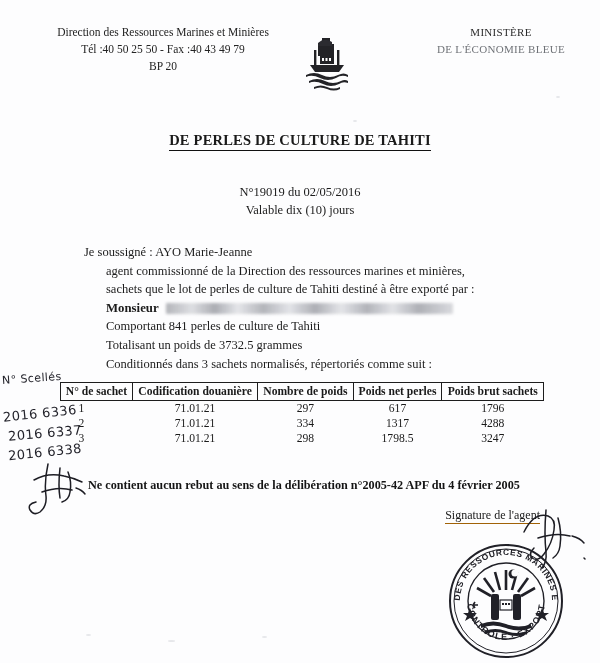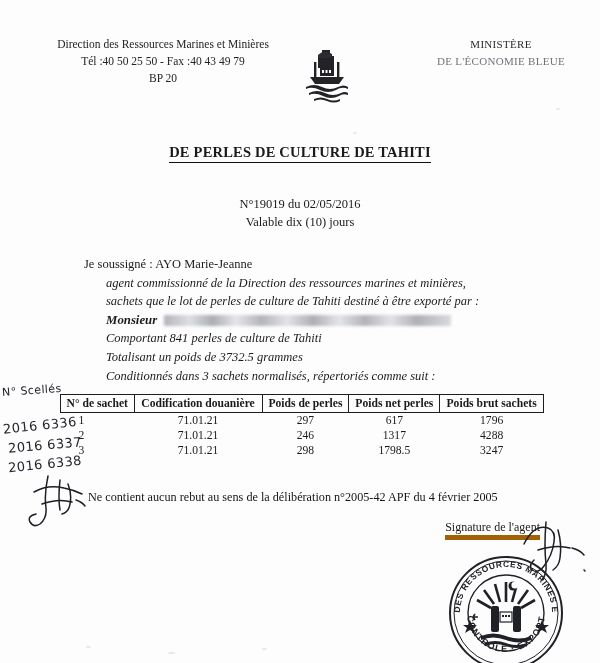--- a/index.html
+++ b/index.html
@@ -13,21 +13,20 @@
     position: relative;
     overflow: hidden;
     font-family: "Liberation Serif", "DejaVu Serif", serif;
     color: #1a1a1a;
     background: #fdfdfe;
   }
 
   .page {
     position: absolute;
     inset: 0;
-    margin-top: 12px;
   }
 
   
   .header {
     position: absolute;
     top: 18px;
     left: 0;
     width: 600px;
     height: 80px;
   }
@@ -96,21 +95,20 @@
     position: absolute;
     top: 243px;
     left: 84px;
     width: 460px;
     font-size: 12.5px;
     line-height: 18.6px;
     color: #1b1b1b;
   }
   .body-block .indent {
     padding-left: 22px;
-    font-style: italic;
   }
   .monsieur-row {
     display: flex;
     align-items: center;
     gap: 7px;
   }
   .monsieur-label {
     font-weight: bold;
     font-size: 12.8px;
   }
@@ -185,30 +183,30 @@
   }
   .hand-seals div:nth-child(1) { transform: rotate(-3deg) translateX(2px); }
   .hand-seals div:nth-child(2) { transform: rotate(-2deg) translateX(6px); }
   .hand-seals div:nth-child(3) { transform: rotate(-3deg) translateX(5px); }
 
   
   .no-rebut {
     position: absolute;
     top: 478px;
     left: 88px;
-    font-weight: normal;
+    font-weight: bold;
     font-size: 12.2px;
     color: #151515;
   }
   .sig-label {
     position: absolute;
     top: 508px;
     right: 60px;
     font-size: 12px;
-    border-bottom: 5px solid #a16207;
+    border-bottom: 1px solid #a16207;
     padding-bottom: 0px;
   }
 
   .sig-left {
     position: absolute;
     left: 24px;
     top: 458px;
     width: 72px;
     height: 62px;
   }
@@ -308,37 +306,37 @@
     <div>2016 6337</div>
     <div>2016 6338</div>
   </div>
 
   <div class="table-wrap">
     <table class="sachets">
       <thead>
         <tr>
           <th>N° de sachet</th>
           <th>Codification douanière</th>
-          <th>Poids de perles</th>
+          <th>Nombre de poids</th>
           <th>Poids net perles</th>
           <th>Poids brut sachets</th>
         </tr>
       </thead>
       <tbody>
         <tr>
           <td class="col-num">1</td>
           <td>71.01.21</td>
           <td>297</td>
           <td>617</td>
           <td>1796</td>
         </tr>
         <tr>
           <td class="col-num">2</td>
           <td>71.01.21</td>
-          <td>246</td>
+          <td>334</td>
           <td>1317</td>
           <td>4288</td>
         </tr>
         <tr>
           <td class="col-num">3</td>
           <td>71.01.21</td>
           <td>298</td>
           <td>1798.5</td>
           <td>3247</td>
         </tr>

